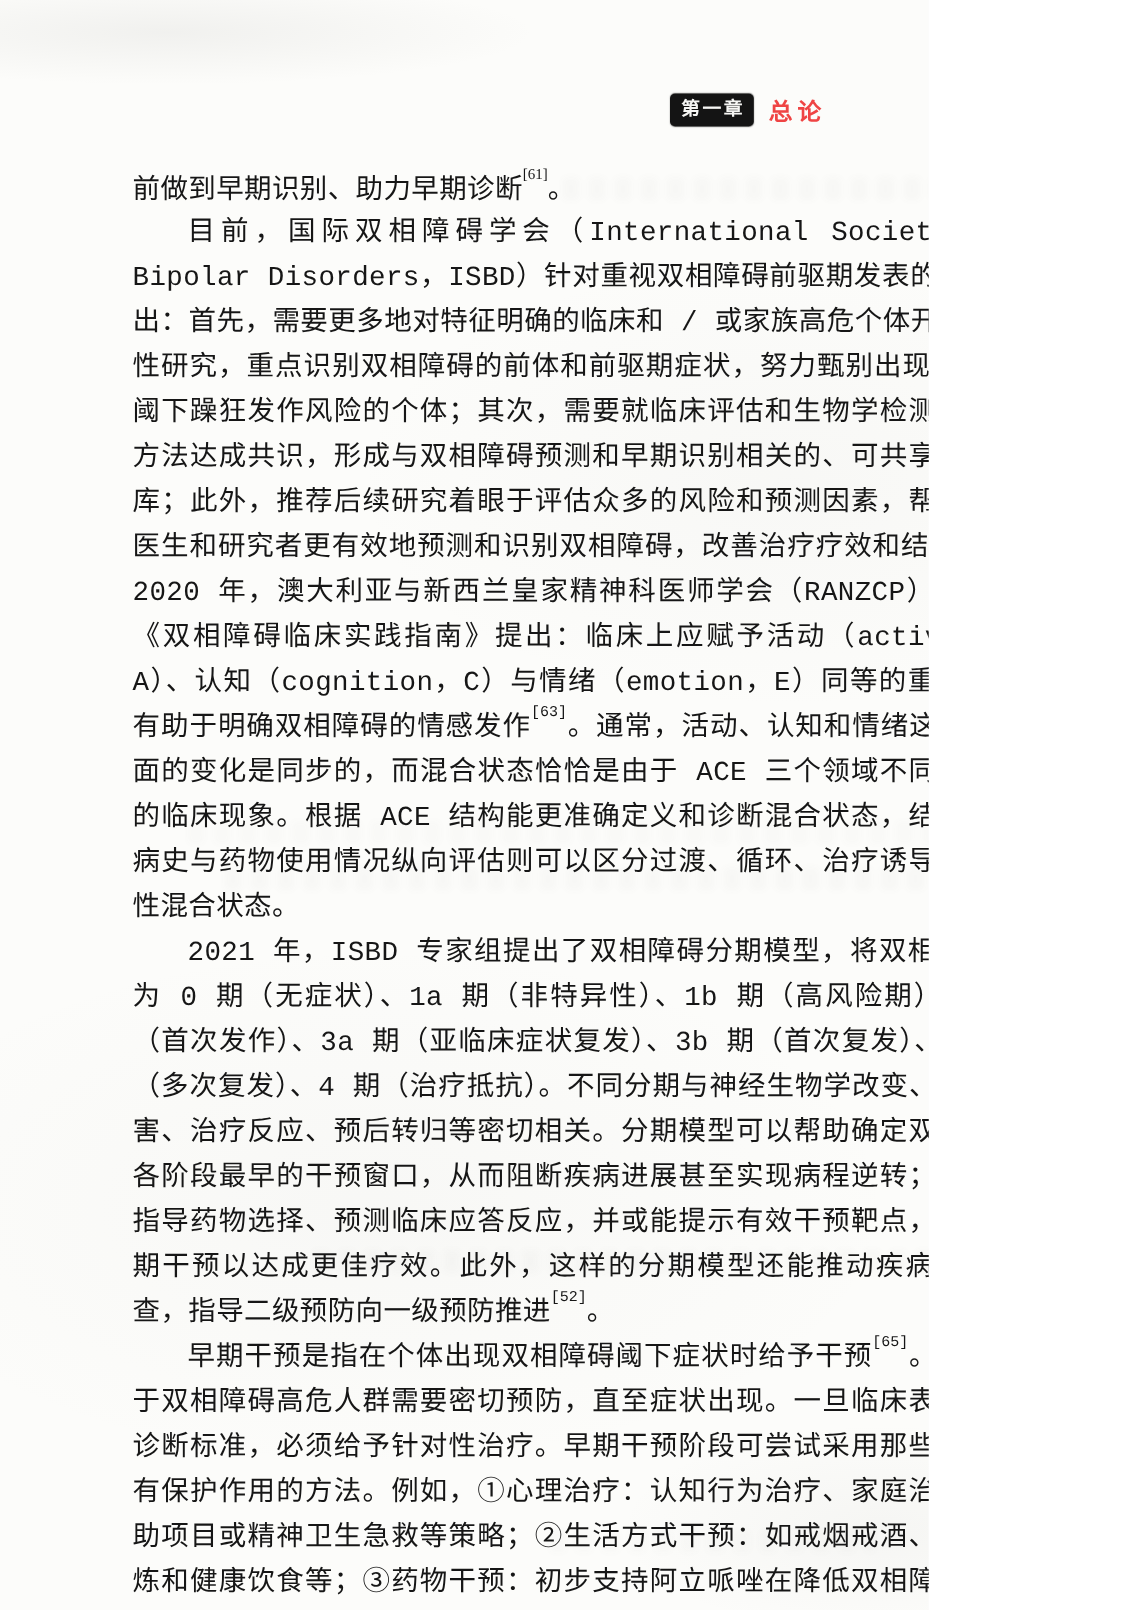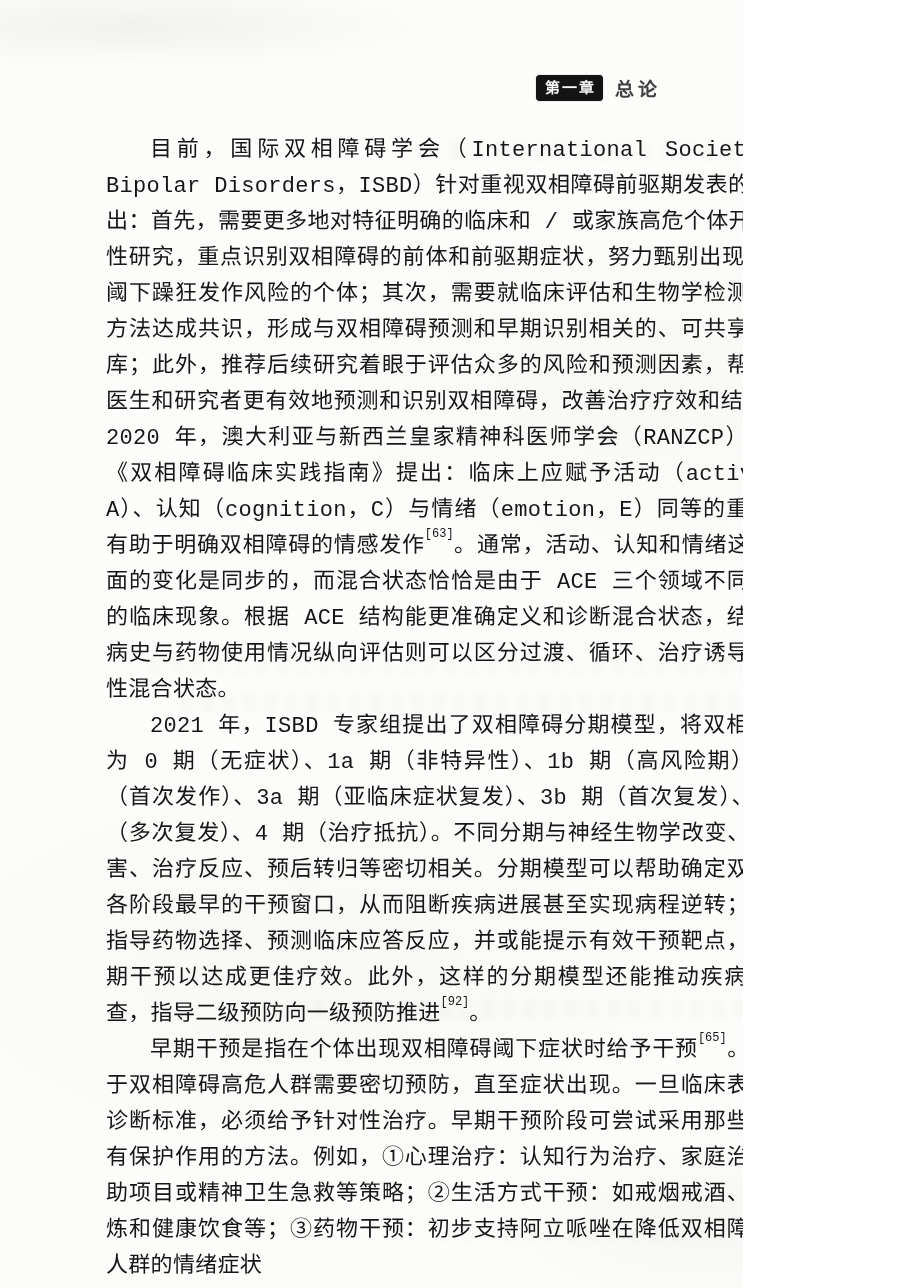--- a/index.html
+++ b/index.html
@@ -46,21 +46,21 @@
     line-height: 1;
     padding: 5px 7px 6px 9px;
     border-radius: 4px;
     box-shadow: 0 0 1px rgba(0,0,0,0.6);
   }
   .chapter-title {
     font-family: "Liberation Sans", "DejaVu Sans", sans-serif;
     font-size: 19px;
     font-weight: bold;
     letter-spacing: 4px;
-    color: #404040;
+    color: #ef4444;
   }
   .article {
     position: absolute;
     left: 106px;
     top: 133px;
     width: 712px;
     font-size: 22px;
     line-height: 36px;
     letter-spacing: 0.3px;
     text-align: justify;
@@ -118,20 +118,21 @@
     <span class="chapter-title">总论</span>
   </div>
 
   <div class="artifact a1"></div>
   <div class="artifact a3"></div>
   <div class="artifact a2"></div>
   <div class="artifact a4"></div>
   <div class="artifact a5"></div>
 
   <div class="article">
+      <p>前做到早期识别、助力早期诊断<sup class="cite">[61]</sup>。</p>
       <p class="indent">目前，国际双相障碍学会（International Society for Bipolar Disorders，ISBD）针对重视双相障碍前驱期发表的共识指出：首先，需要更多地对特征明确的临床和 / 或家族高危个体开展前瞻性研究，重点识别双相障碍的前体和前驱期症状，努力甄别出现躁狂 / 阈下躁狂发作风险的个体；其次，需要就临床评估和生物学检测的最优方法达成共识，形成与双相障碍预测和早期识别相关的、可共享的数据库；此外，推荐后续研究着眼于评估众多的风险和预测因素，帮助临床医生和研究者更有效地预测和识别双相障碍，改善治疗疗效和结局<sup class="cite">[62]</sup>。2020 年，澳大利亚与新西兰皇家精神科医师学会（RANZCP）发布的《双相障碍临床实践指南》提出：临床上应赋予活动（activity，A）、认知（cognition，C）与情绪（emotion，E）同等的重要性，有助于明确双相障碍的情感发作<sup class="cite">[63]</sup>。通常，活动、认知和情绪这三个方面的变化是同步的，而混合状态恰恰是由于 ACE 三个领域不同步所致的临床现象。根据 ACE 结构能更准确定义和诊断混合状态，结合患者病史与药物使用情况纵向评估则可以区分过渡、循环、治疗诱导和特发性混合状态。</p>
-      <p class="indent">2021 年，ISBD 专家组提出了双相障碍分期模型，将双相障碍分为 0 期（无症状）、1a 期（非特异性）、1b 期（高风险期）、2 期（首次发作）、3a 期（亚临床症状复发）、3b 期（首次复发）、3c 期（多次复发）、4 期（治疗抵抗）。不同分期与神经生物学改变、功能损害、治疗反应、预后转归等密切相关。分期模型可以帮助确定双相障碍各阶段最早的干预窗口，从而阻断疾病进展甚至实现病程逆转；也可以指导药物选择、预测临床应答反应，并或能提示有效干预靶点，进行早期干预以达成更佳疗效。此外，这样的分期模型还能推动疾病早期筛查，指导二级预防向一级预防推进<sup class="cite">[92]</sup>。</p>
+      <p class="indent">2021 年，ISBD 专家组提出了双相障碍分期模型，将双相障碍分为 0 期（无症状）、1a 期（非特异性）、1b 期（高风险期）、2 期（首次发作）、3a 期（亚临床症状复发）、3b 期（首次复发）、3c 期（多次复发）、4 期（治疗抵抗）。不同分期与神经生物学改变、功能损害、治疗反应、预后转归等密切相关。分期模型可以帮助确定双相障碍各阶段最早的干预窗口，从而阻断疾病进展甚至实现病程逆转；也可以指导药物选择、预测临床应答反应，并或能提示有效干预靶点，进行早期干预以达成更佳疗效。此外，这样的分期模型还能推动疾病早期筛查，指导二级预防向一级预防推进<sup class="cite">[52]</sup>。</p>
       <p class="indent">早期干预是指在个体出现双相障碍阈下症状时给予干预<sup class="cite">[65]</sup>。强调对于双相障碍高危人群需要密切预防，直至症状出现。一旦临床表现符合诊断标准，必须给予针对性治疗。早期干预阶段可尝试采用那些可能具有保护作用的方法。例如，①心理治疗：认知行为治疗、家庭治疗、自助项目或精神卫生急救等策略；②生活方式干预：如戒烟戒酒、鼓励锻炼和健康饮食等；③药物干预：初步支持阿立哌唑在降低双相障碍高危人群的情绪症状</p>
     </div>
 
   <div class="page-number">017</div>
 
 </div>
 
 </body></html>

